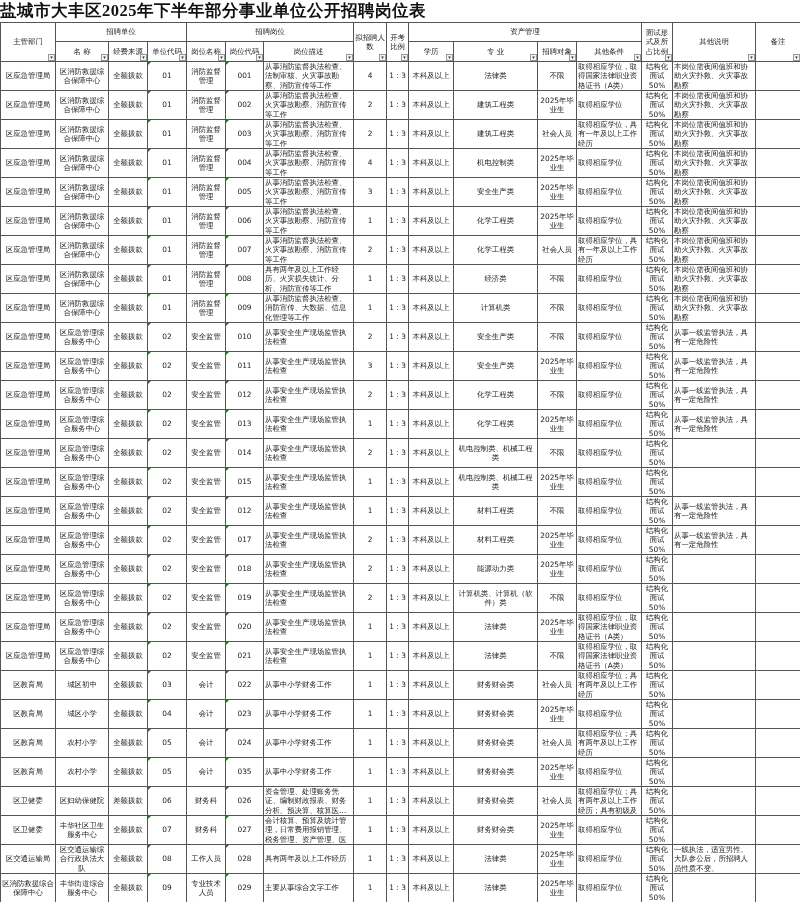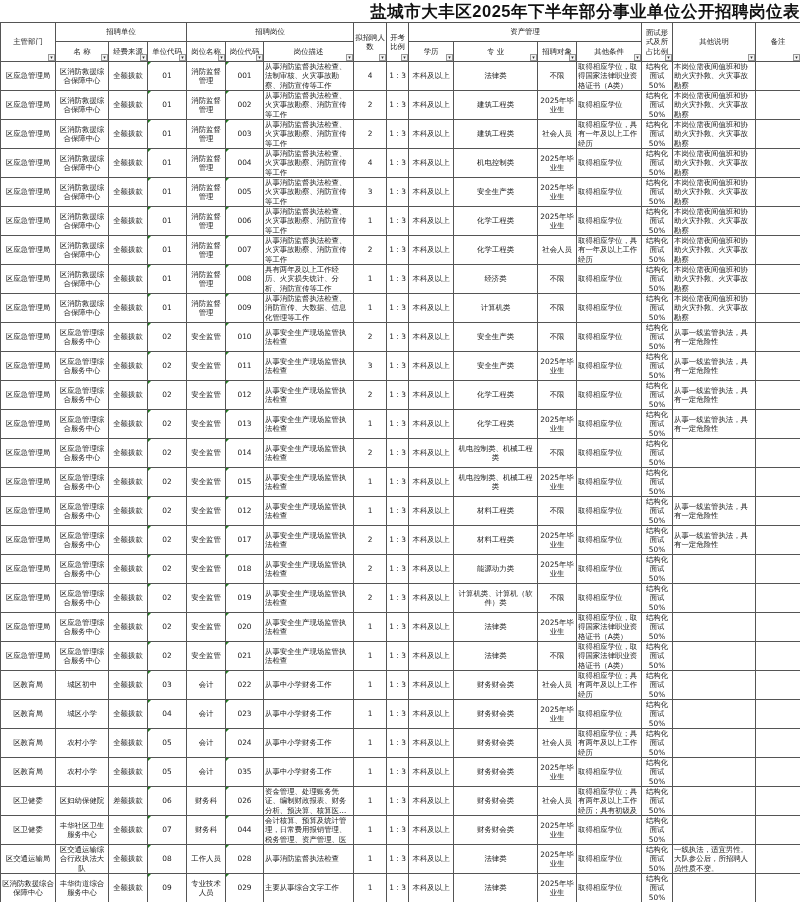--- a/index.html
+++ b/index.html
@@ -1,17 +1,17 @@
 <!DOCTYPE html>
 <html><head>
 <meta charset="utf-8">
 <style>
   html,body{margin:0;padding:0;background:#ffffff;}
   body{width:800px;height:902px;overflow:hidden;font-family:"DejaVu Sans","Liberation Sans",sans-serif;color:#1a1a1a;}
-  .title{height:22px;line-height:22px;text-align:right;font-family:Liberation Sans, sans-serif;font-weight:bold;font-size:16.5px;letter-spacing:0.5px;color:#111;}
+  .title{height:22px;line-height:22px;text-align:left;font-family:Liberation Serif, serif;font-weight:bold;font-size:16.5px;letter-spacing:0.5px;color:#111;}
   table{border-collapse:collapse;table-layout:fixed;width:800px;}
   td,th{border:1px solid #555;padding:0 1px;font-size:7.4px;line-height:9.2px;text-align:center;vertical-align:middle;overflow:hidden;font-weight:normal;position:relative;}
   th{background:#ffffff;color:#222;}
   .hdr1 th{height:18px;}
   .hdr2 th{height:19px;}
   tr.data td{height:28px;}
   td.left{text-align:left;}
   .dd{position:absolute;right:0;bottom:0;width:7px;height:7px;border:1px solid #999;background:#f4f4f4;box-sizing:border-box;font-size:5px;line-height:5px;color:#333;text-align:center;}
   .gm{position:absolute;left:0;top:0;width:0;height:0;border-top:3px solid #1f7a1f;border-right:3px solid transparent;}
   .clip3{display:-webkit-box;-webkit-line-clamp:3;-webkit-box-orient:vertical;overflow:hidden;}
@@ -1430,21 +1430,21 @@
         </td>
         <td>
           <span class="gm"></span>
           <div>07</div>
         </td>
         <td>
           <div>财务科</div>
         </td>
         <td>
           <span class="gm"></span>
-          <div>044</div>
+          <div>027</div>
         </td>
         <td class="left">
           <div class="clip3">会计核算、预算及统计管理，日常费用报销管理、税务管理、资产管理、医</div>
         </td>
         <td>
           <div>1</div>
         </td>
         <td>
           <div>1：3</div>
         </td>
@@ -1485,21 +1485,21 @@
           <div>08</div>
         </td>
         <td>
           <div>工作人员</div>
         </td>
         <td>
           <span class="gm"></span>
           <div>028</div>
         </td>
         <td class="left">
-          <div class="clip3">从事消防监督执法检查</div>
+          <div class="clip3">具有两年及以上工作经历</div>
         </td>
         <td>
           <div>1</div>
         </td>
         <td>
           <div>1：3</div>
         </td>
         <td>
           <div>本科及以上</div>
         </td>

